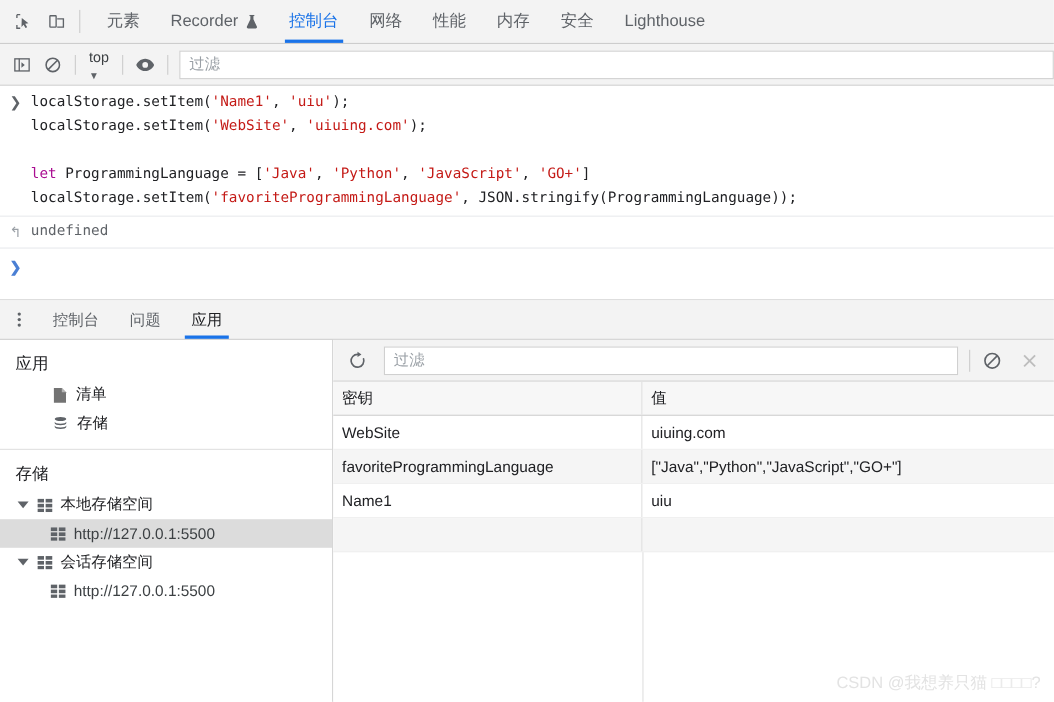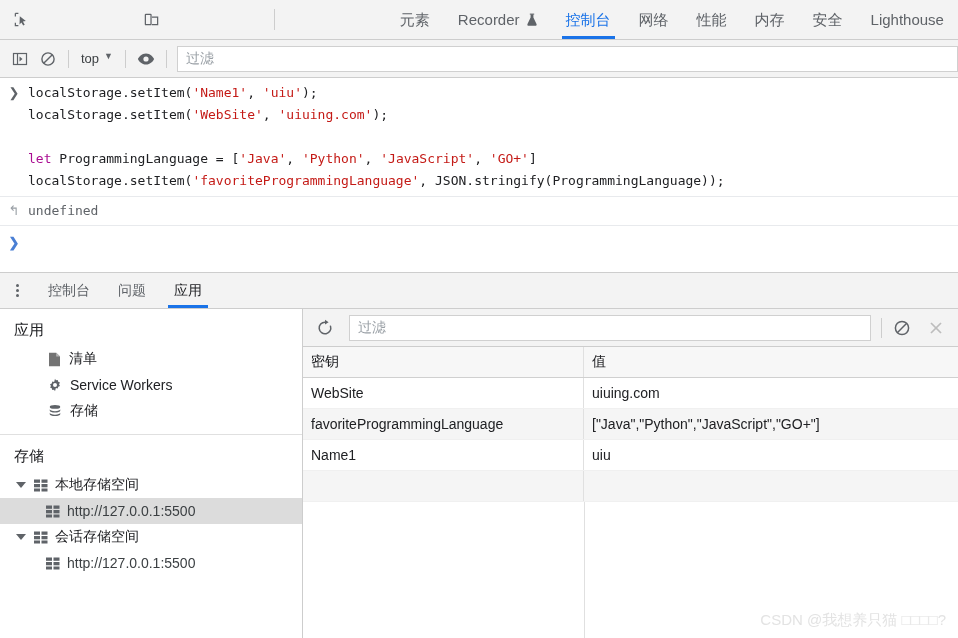--- a/index.html
+++ b/index.html
@@ -21,21 +21,20 @@
   }
 
   
   .main-tabbar {
     height: 40px; min-height: 40px;
     background: #f3f3f3;
     border-bottom: 1px solid #cdcdcd;
     display: flex; align-items: stretch;
     padding-left: 6px;
     box-sizing: border-box;
-    justify-content: space-between;
   }
   .tb-icon-btn {
     width: 30px;
     display: flex; align-items: center; justify-content: center;
     color: #5f6368;
     cursor: pointer;
   }
   .tb-sep {
     width: 1px; background: #cdcdcd;
     margin: 9px 6px;
@@ -75,21 +74,21 @@
   }
   .ct-btn {
     width: 28px; height: 26px;
     display: flex; align-items: center; justify-content: center;
     color: #5f6368; cursor: pointer;
   }
   .ct-sep { width:1px; height:18px; background:#cdcdcd; margin: 0 6px; }
   .ctx-select {
     display: flex; align-items: flex-start; gap: 5px;
     font-size: 13px; color: #3c4043;
-    padding: 2px 6px; cursor: pointer;
+    padding: 2px 6px; cursor: pointer; flex-direction: column;
   }
   .caret { font-size: 9px; color: #5f6368; }
   .filter-input {
     flex: 1; height: 26px;
     margin-left: 4px; margin-right: 0;
     background: #ffffff;
     border: 1px solid #d0d0d0;
     display: flex; align-items: center;
     padding: 0 8px;
     box-sizing: border-box;
@@ -417,29 +416,20 @@
               <svg width="13" height="15" viewBox="0 0 13 15">
                   <path d="M1 .8h7.2L12 4.6V14.2H1z" fill="#737373"></path>
                   <path d="M8.2.8L12 4.6H8.2z" fill="#b5b5b5"></path>
                 </svg>
             </span>
             <span>清单</span>
           </div>
           <div class="side-item">
             <span class="ic">
               <svg width="14" height="14" viewBox="0 0 16 16">
-                  <path d="M8 .8l1 1.9 2.1-.5.6 2.1 2 .9-1.1 1.9 1.1 1.9-2 .9-.6 2.1-2.1-.5L8 15.2l-1-1.9-2.1.5-.6-2.1-2-.9L3.4 9 2.3 7.1l2-.9.6-2.1 2.1.5z" fill="#5f6368"></path>
-                  <circle cx="8" cy="8" r="2.3" fill="#ffffff"></circle>
-                </svg>
-            </span>
-            <span>Service Workers</span>
-          </div>
-          <div class="side-item">
-            <span class="ic">
-              <svg width="14" height="14" viewBox="0 0 16 16">
                   <ellipse cx="8" cy="3.3" rx="6" ry="2.1" fill="#5f6368"></ellipse>
                   <path d="M2 6.1c0 1.2 2.7 2.1 6 2.1s6-.9 6-2.1v1.6c0 1.2-2.7 2.1-6 2.1s-6-.9-6-2.1z" fill="#5f6368"></path>
                   <path d="M2 10.1c0 1.2 2.7 2.1 6 2.1s6-.9 6-2.1v1.6c0 1.2-2.7 2.1-6 2.1s-6-.9-6-2.1z" fill="#5f6368"></path>
                 </svg>
             </span>
             <span>存储</span>
           </div>
         </div>
         <div class="side-divider"></div>
 

